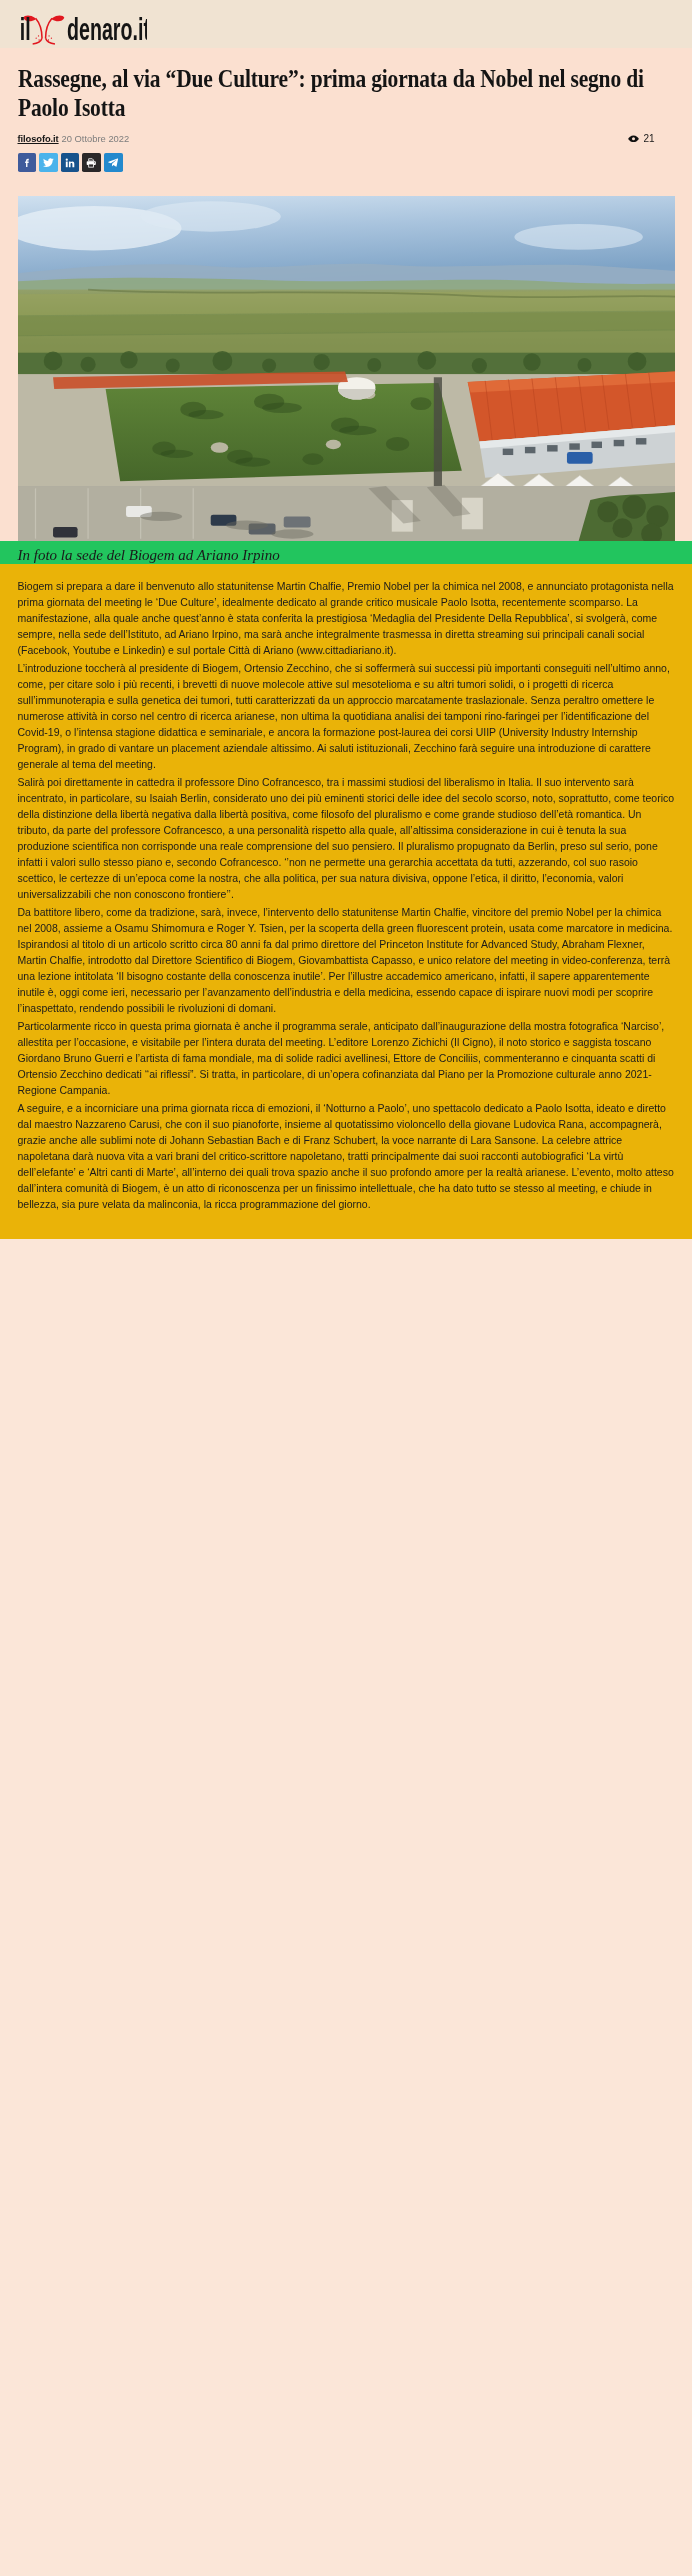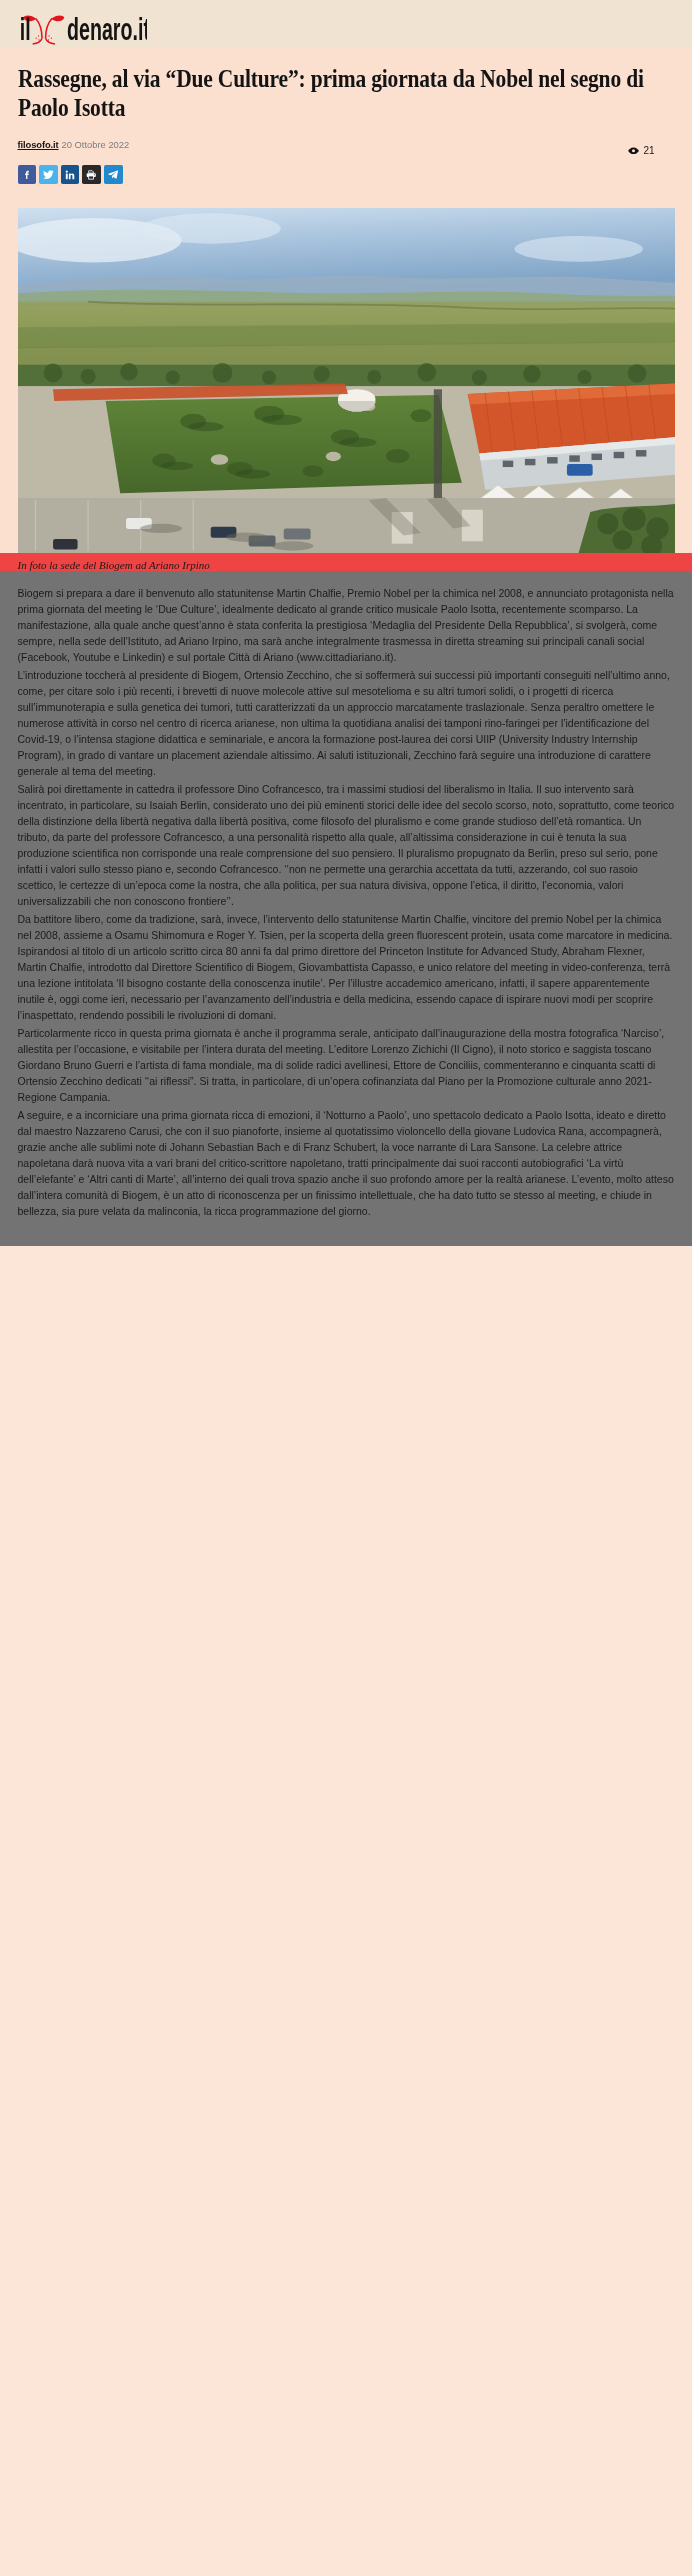--- a/index.html
+++ b/index.html
@@ -69,21 +69,20 @@
     font-weight: 400;
     color: #7d7d7d;
     margin-left: 2.9px;
   }
   .views {
     display: flex;
     align-items: center;
     gap: 4.1px;
     font-size: 10px;
     color: #1a1a1a;
-    margin-top: 12px;
   }
   .eye-icon { display:block; }
 
   
   .share-row {
     display: flex;
     gap: 2.9px;
     padding-bottom: 24.5px;
   }
   .share-btn {
@@ -106,31 +105,31 @@
     width: 657px;
     height: 345px;
     display: block;
     overflow: hidden;
     position: relative;
     background: #89a7c0;
   }
   .hero svg { display:block; }
 
   .caption {
-    background: #ef4444;
+    background: #22c55e;
     padding: 5.8px 17.5px 0 17.5px;
     font-family: "Liberation Serif", serif;
     font-style: italic;
-    font-size: 11px;
+    font-size: 15px;
     color: #1a1a1a;
   }
 
   
   .body-wrap {
-    background: #737373;
+    background: #eab308;
     padding: 15px 17.5px 23.4px 17.5px;
   }
   .body-wrap p {
     margin: 0 0 2.3px 0;
     font-size: 10.5px;
     line-height: 1.52;
     color: #1b1b1b;
     text-align: left;
     font-family: "Liberation Sans", sans-serif;
   }

